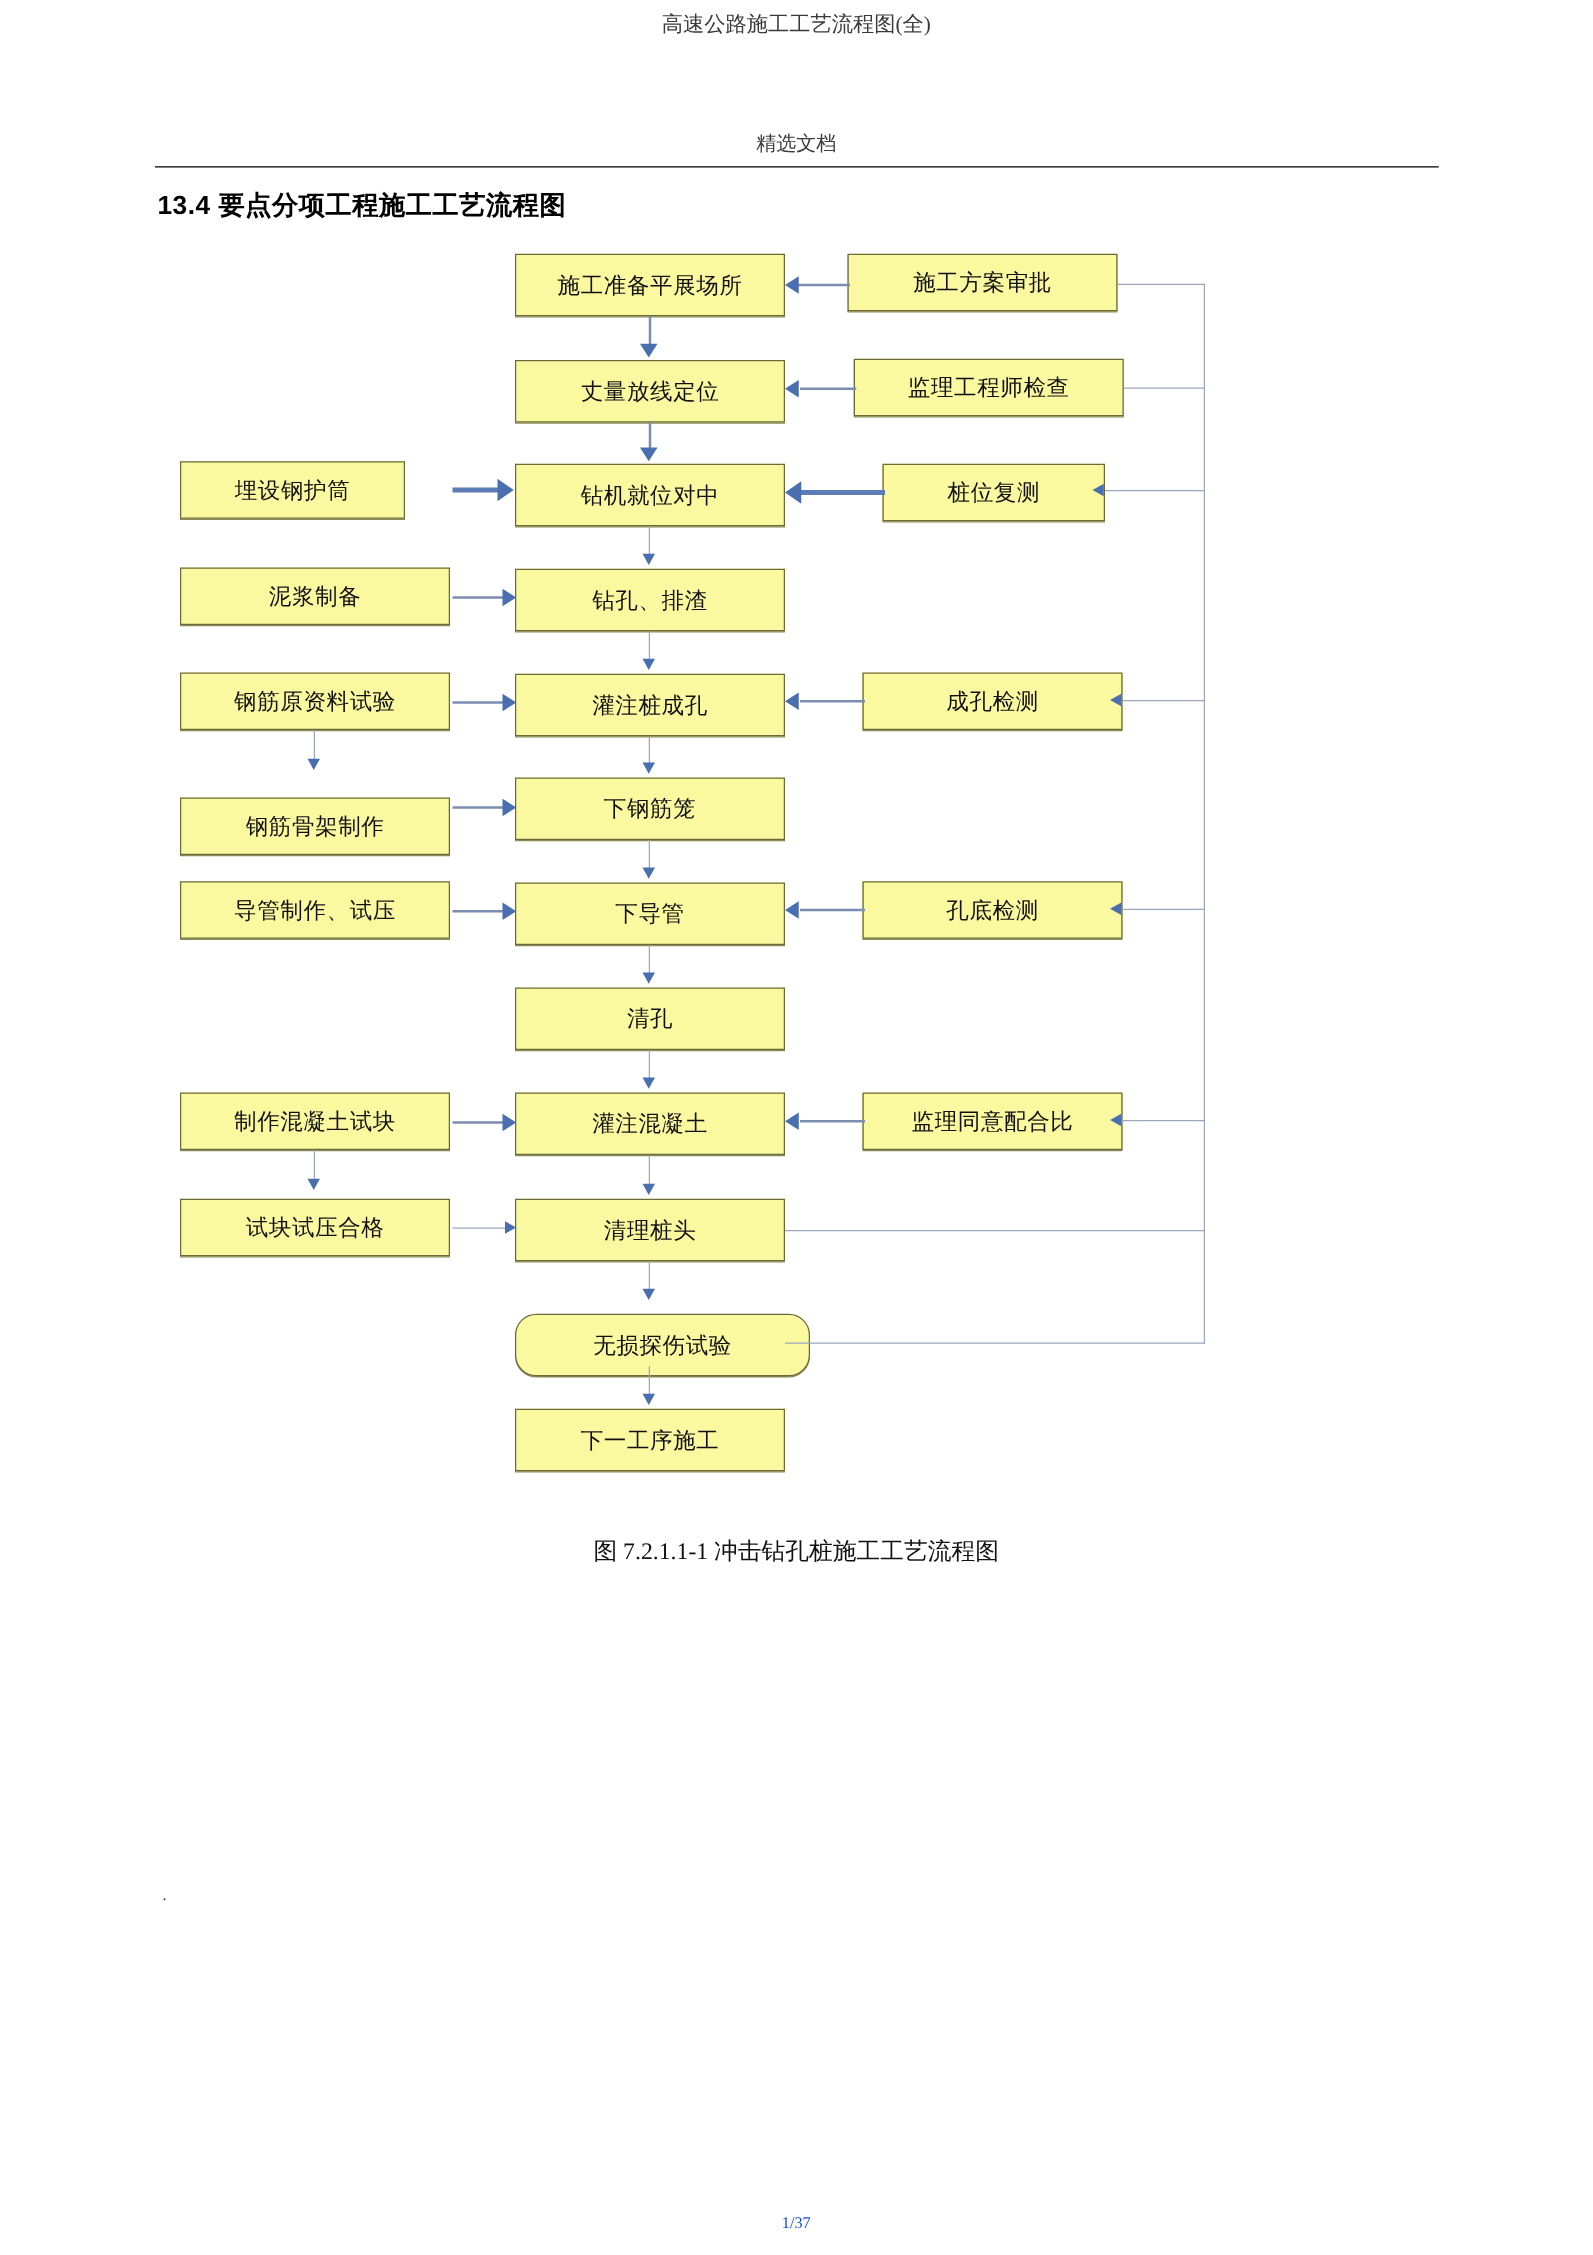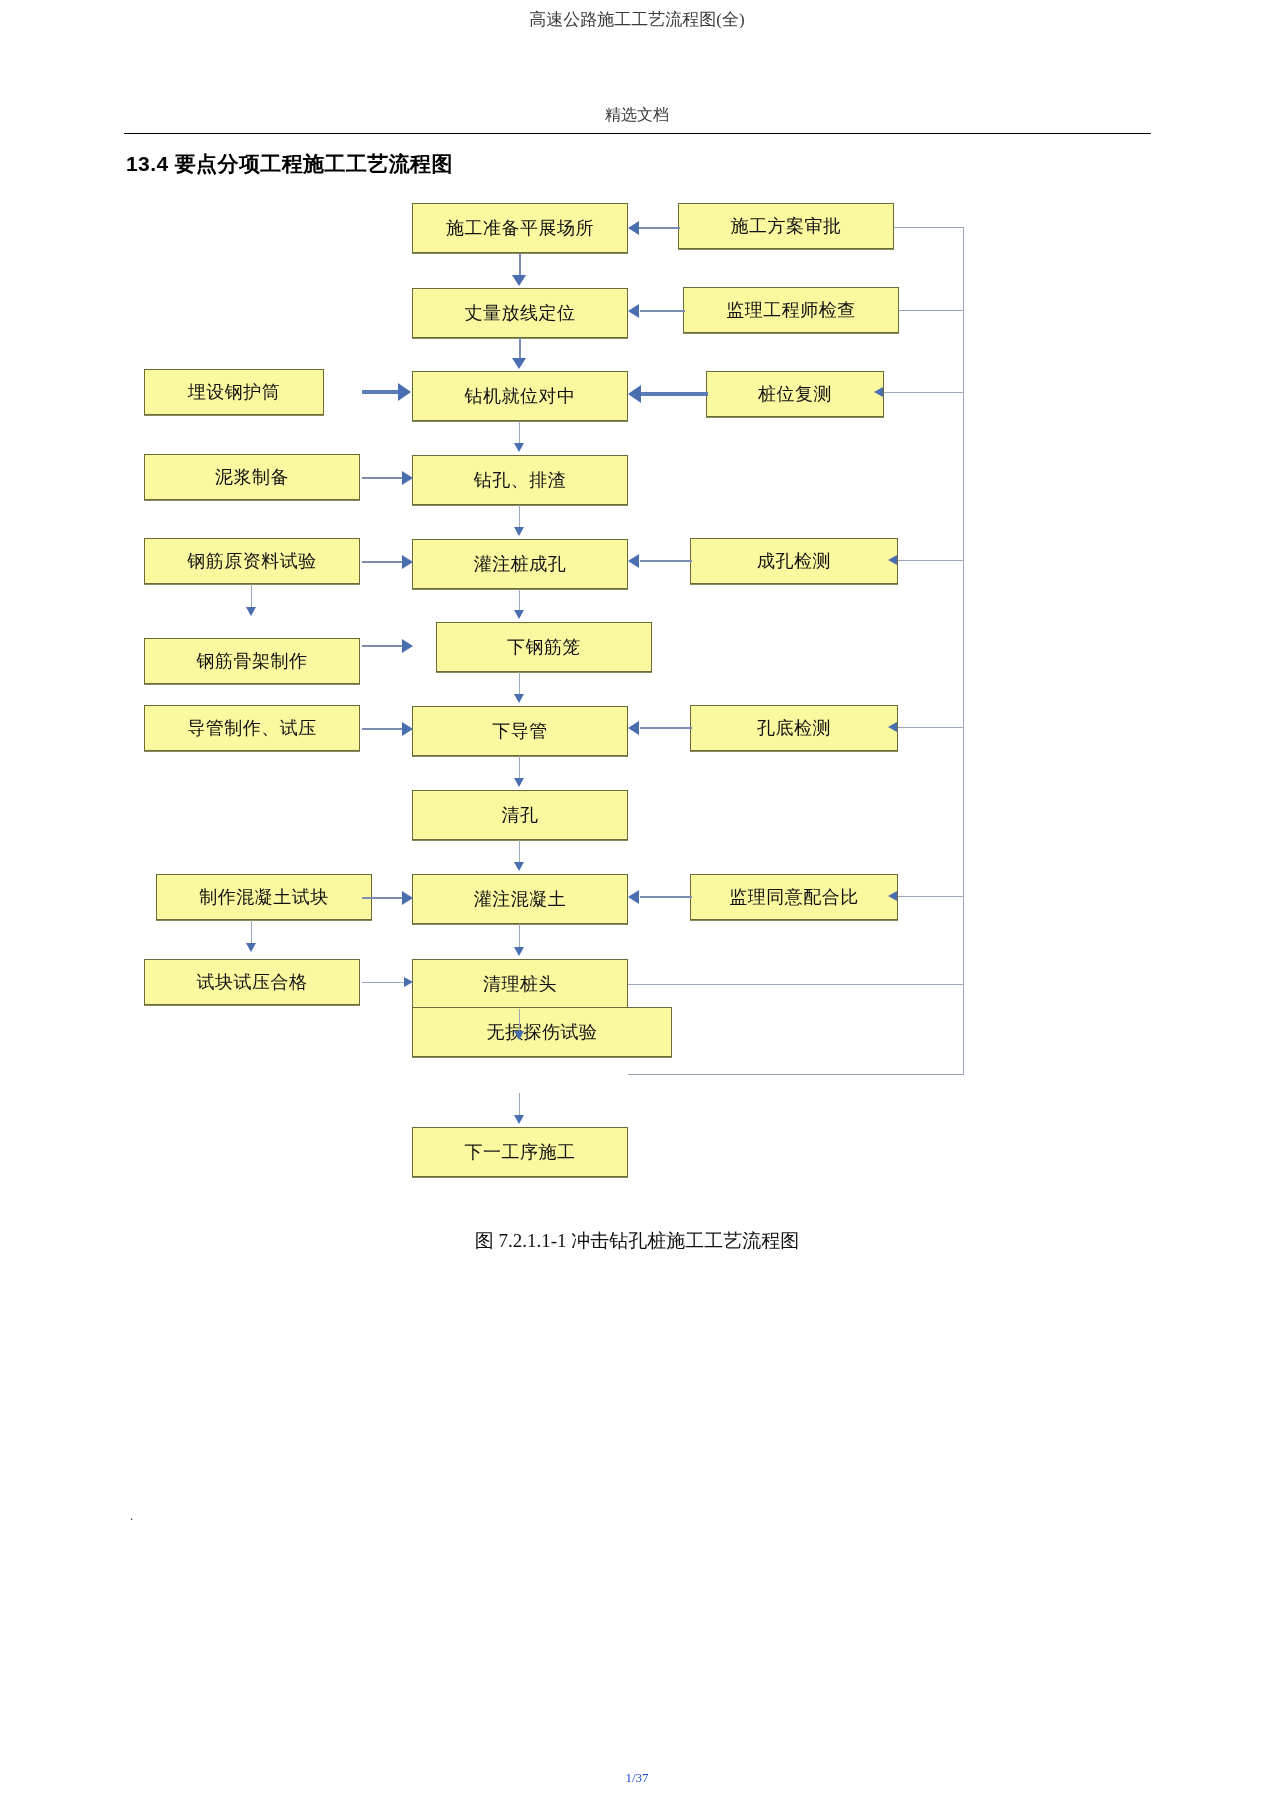--- a/index.html
+++ b/index.html
@@ -76,34 +76,34 @@
   <div class="rule"></div>
   <div class="section-title">13.4 要点分项工程施工工艺流程图</div>
 
   <div class="chart">
 
     <div class="node" style="left:412px;top:203px;width:216px;height:50px;">施工准备平展场所</div>
     <div class="node" style="left:412px;top:288px;width:216px;height:50px;">丈量放线定位</div>
     <div class="node" style="left:412px;top:371px;width:216px;height:50px;">钻机就位对中</div>
     <div class="node" style="left:412px;top:455px;width:216px;height:50px;">钻孔、排渣</div>
     <div class="node" style="left:412px;top:539px;width:216px;height:50px;">灌注桩成孔</div>
-    <div class="node" style="left:436px;top:622px;width:216px;height:50px;">下钢筋笼</div>
+    <div class="node" style="left:412px;top:622px;width:216px;height:50px;">下钢筋笼</div>
     <div class="node" style="left:412px;top:706px;width:216px;height:50px;">下导管</div>
     <div class="node" style="left:412px;top:790px;width:216px;height:50px;">清孔</div>
     <div class="node" style="left:412px;top:874px;width:216px;height:50px;">灌注混凝土</div>
     <div class="node" style="left:412px;top:959px;width:216px;height:50px;">清理桩头</div>
-    <div class="node" style="left:412px;top:1007px;width:260px;height:50px;">无损探伤试验</div>
+    <div class="node" style="left:412px;top:1051px;width:236px;height:50px;border-radius:17px;">无损探伤试验</div>
     <div class="node" style="left:412px;top:1127px;width:216px;height:50px;">下一工序施工</div>
 
     <div class="node" style="left:144px;top:369px;width:180px;height:46px;">埋设钢护筒</div>
     <div class="node" style="left:144px;top:454px;width:216px;height:46px;">泥浆制备</div>
     <div class="node" style="left:144px;top:538px;width:216px;height:46px;">钢筋原资料试验</div>
     <div class="node" style="left:144px;top:621px;width:216px;height:46px;margin-top:17px;">钢筋骨架制作</div>
     <div class="node" style="left:144px;top:705px;width:216px;height:46px;">导管制作、试压</div>
-    <div class="node" style="left:156px;top:874px;width:216px;height:46px;">制作混凝土试块</div>
+    <div class="node" style="left:144px;top:874px;width:216px;height:46px;">制作混凝土试块</div>
     <div class="node" style="left:144px;top:959px;width:216px;height:46px;">试块试压合格</div>
 
     <div class="node" style="left:678px;top:203px;width:216px;height:46px;">施工方案审批</div>
     <div class="node" style="left:683px;top:287px;width:216px;height:46px;">监理工程师检查</div>
     <div class="node" style="left:706px;top:371px;width:178px;height:46px;">桩位复测</div>
     <div class="node" style="left:690px;top:538px;width:208px;height:46px;">成孔检测</div>
     <div class="node" style="left:690px;top:705px;width:208px;height:46px;">孔底检测</div>
     <div class="node" style="left:690px;top:874px;width:208px;height:46px;">监理同意配合比</div>
 
     <div class="ln v" style="left:519px;top:253px;height:24px;"></div>

